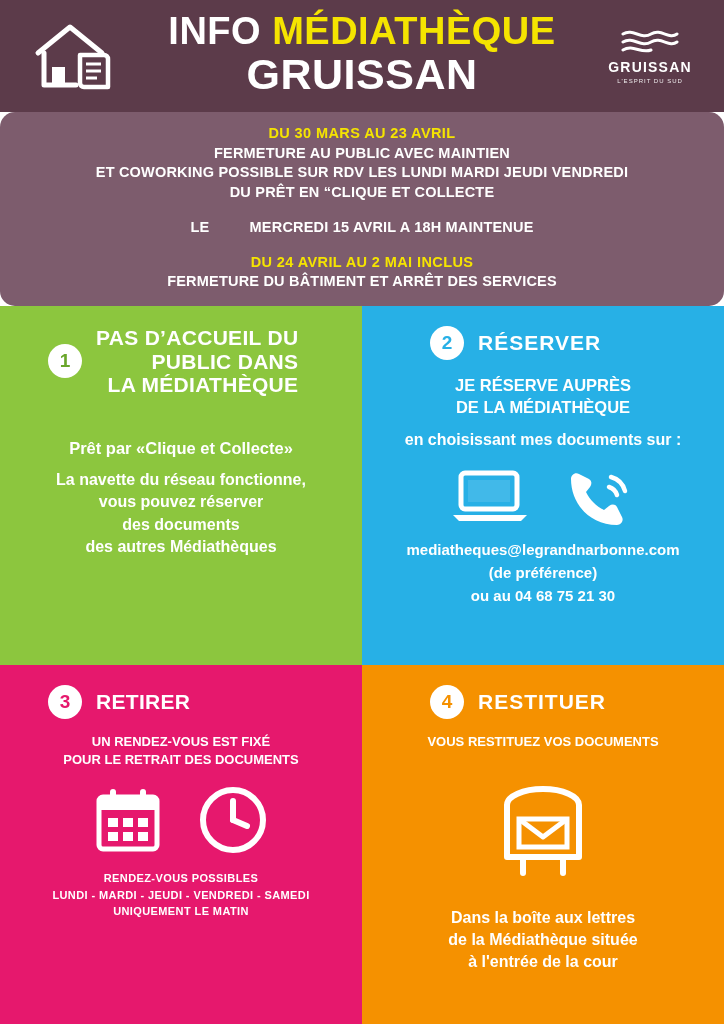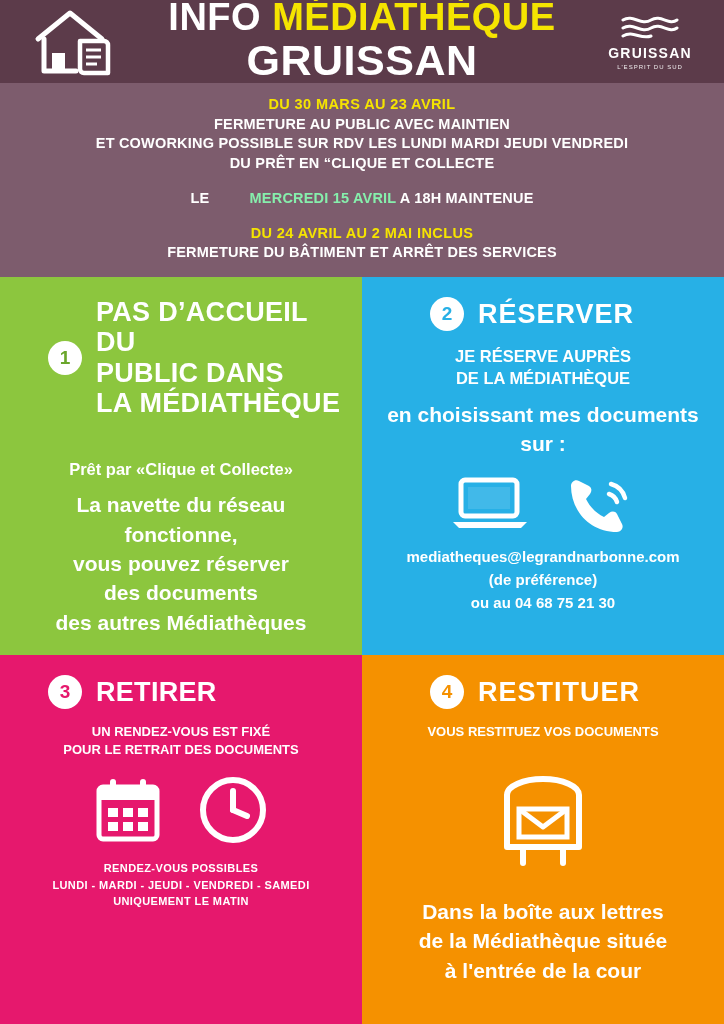--- a/index.html
+++ b/index.html
@@ -88,40 +88,41 @@
     opacity: 0.9;
   }
 
   
   .notice {
     background: #7d5c6d;
     color: #ffffff;
     text-align: center;
     padding: 12px 14px 14px;
     box-sizing: border-box;
+    border-radius: 15px;
   }
   .notice p {
     margin: 0;
     font-weight: bold;
     line-height: 1.36;
   }
   .notice .lead {
     color: #f5e400;
     font-size: 14.5px;
     letter-spacing: 0.4px;
   }
   .notice .body {
     font-size: 14.5px;
     letter-spacing: 0.2px;
   }
   .notice .gap {
     height: 15px;
   }
   .notice .hl {
-    color: #86efac;
+    color: #ffffff;
     padding-left: 36px;
   }
 
   
   .grid {
     flex: 1 1 auto;
     display: grid;
     grid-template-columns: 1fr 1fr;
     grid-template-rows: 1fr 1fr;
   }
@@ -161,40 +162,40 @@
     align-items: center;
     justify-content: center;
     flex: 0 0 34px;
   }
   .cell-1 .num-badge { color: #6aa62b; }
   .cell-2 .num-badge { color: #27b0e6; }
   .cell-3 .num-badge { color: #e6186d; }
   .cell-4 .num-badge { color: #f59100; }
 
   .cell-title {
-    font-size: 27px;
+    font-size: 21px;
     font-weight: bold;
     line-height: 1.12;
-    text-align: left;
+    text-align: right;
     letter-spacing: 0.3px;
   }
   .cell-2 .cell-title,
   .cell-4 .cell-title { letter-spacing: 1px; }
 
   .cell-sub {
     font-size: 16.5px;
     font-weight: bold;
     line-height: 1.35;
     margin: 14px 0 0;
   }
   .cell-sub.small {
     font-size: 13px;
   }
   .cell-text {
-    font-size: 21px;
+    font-size: 16px;
     font-weight: bold;
     line-height: 1.4;
     margin: 10px 0 0;
   }
   .cell-contact {
     font-size: 15px;
     font-weight: bold;
     line-height: 1.4;
     margin: 10px 0 0;
   }

